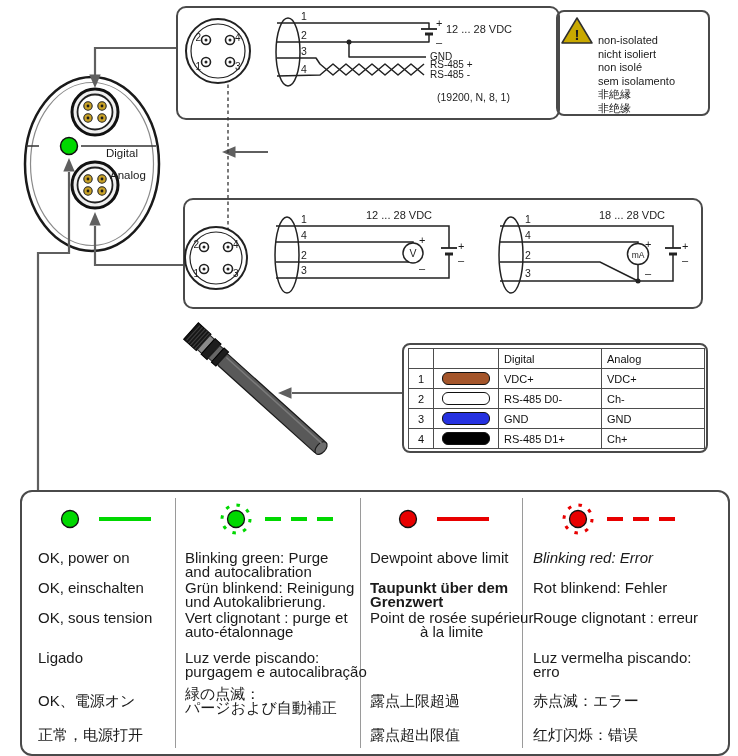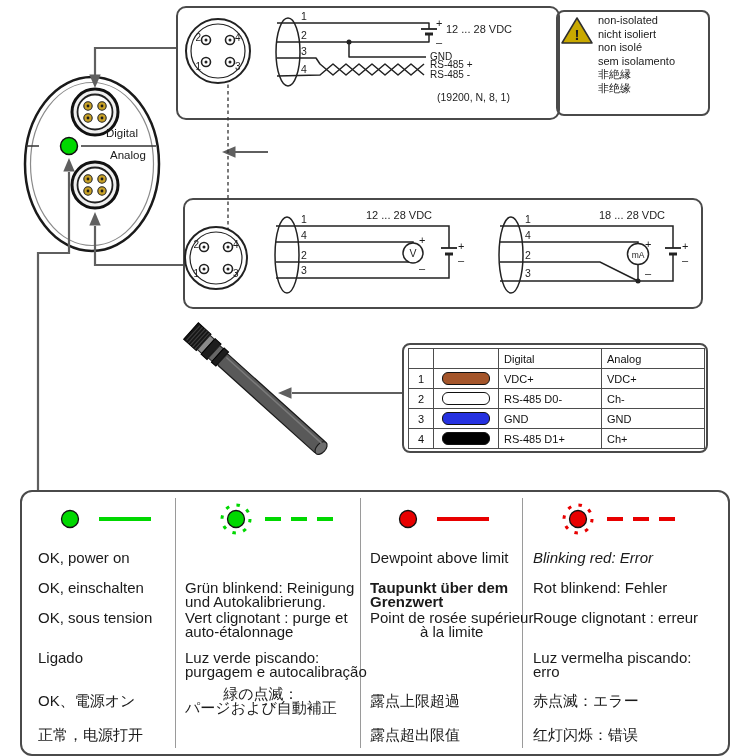--- a/index.html
+++ b/index.html
@@ -1,18 +1,18 @@
 <!DOCTYPE html>
 <html><head>
 <meta charset="utf-8">
 <style>
   html,body{margin:0;padding:0;background:#fff;}
   #page{position:relative;width:738px;height:756px;background:#fff;
         font-family:"Liberation Sans","DejaVu Sans",sans-serif;color:#1a1a1a;overflow:hidden;}
-  .abs{position:absolute;white-space:pre-line;}
+  .abs{position:absolute;white-space:pre-line;margin-top:20px;}
   .box{position:absolute;border:2px solid #4a4a4a;background:transparent;}
   .t{font-size:11px;line-height:13.5px;}
   svg{position:absolute;left:0;top:0;}
   svg text{font-family:"Liberation Sans","DejaVu Sans",sans-serif;fill:#1d1d1d;}
   .s10{font-size:10px;} .s10_5{font-size:10.5px;} .s11{font-size:11px;}
   .vsep{position:absolute;width:1px;background:#9a9a9a;}
   table.ctable{position:absolute;left:408px;top:348px;border-collapse:collapse;
                font-size:11px;color:#111;}
   table.ctable td{border:1px solid #4d4d4d;height:19px;padding:0 5px;vertical-align:middle;
                   background:#fff;}
@@ -311,27 +311,29 @@
   </tbody>
     </table>
 
   <div class="ledcell" style="left:38px;top:551px;">OK, power on</div>
   <div class="ledcell" style="left:38px;top:581px;">OK, einschalten</div>
   <div class="ledcell" style="left:38px;top:611px;">OK, sous tension</div>
   <div class="ledcell" style="left:38px;top:651px;">Ligado</div>
   <div class="ledcell" style="left:38px;top:694px;">OK、電源オン</div>
   <div class="ledcell" style="left:38px;top:728px;">正常，电源打开</div>
 
+  <div class="ledcell" style="left:185px;top:551px;">Blinking green: Purge
+and autocalibration</div>
   <div class="ledcell" style="left:185px;top:581px;">Grün blinkend: Reinigung
 und Autokalibrierung.</div>
   <div class="ledcell" style="left:185px;top:611px;">Vert clignotant : purge et
 auto-étalonnage</div>
   <div class="ledcell" style="left:185px;top:651px;">Luz verde piscando:
 purgagem e autocalibração</div>
-  <div class="ledcell" style="left:185px;top:687px;text-align:center;">緑の点滅：
+  <div class="ledcell" style="left:185px;top:687px;">緑の点滅：
 パージおよび自動補正</div>
 
   <div class="ledcell" style="left:370px;top:551px;">Dewpoint above limit</div>
   <div class="ledcell" style="left:370px;top:581px;font-weight:bold;">Taupunkt über dem
 Grenzwert</div>
   <div class="ledcell" style="left:370px;top:611px;text-align:center;">Point de rosée supérieur
 à la limite</div>
   <div class="ledcell" style="left:370px;top:694px;">露点上限超過</div>
   <div class="ledcell" style="left:370px;top:728px;">露点超出限值</div>
 

